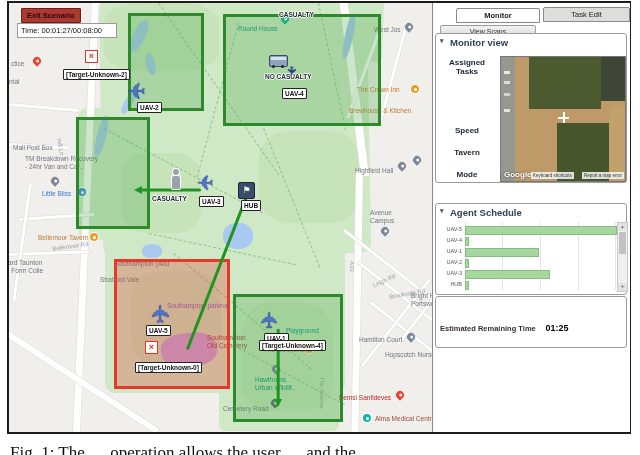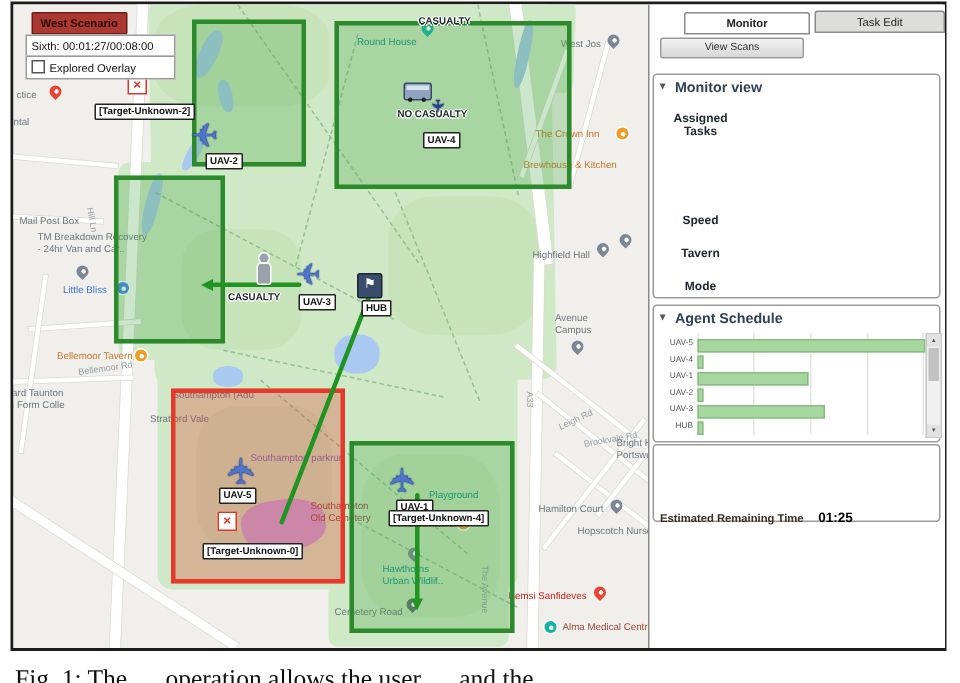--- a/index.html
+++ b/index.html
@@ -88,25 +88,22 @@
   .sumrow .val{position:absolute;left:85px;width:70px;top:2px;text-align:center;font-weight:bold;font-size:9px;color:#000;}
   #caption{position:absolute;left:10px;top:443px;width:626px;font-family:"Liberation Serif",serif;
     font-size:17px;color:#101010;white-space:nowrap;}
 </style>
 </head>
 <body>
 
 <div id="figure">
   <div id="map">
 
-    <div class="ovl" id="exitbtn">West Scenario</div>
-    <div class="ovl ovlbox" style="top:20px;">Sixth: 00:01:27/00:08:00</div>
-    <div class="ovl ovlbox" style="top:34px;">
-      <span class="cb"></span><span>Explored Overlay</span>
-    </div>
+    <div class="ovl" id="exitbtn">Exit Scenario</div>
+    <div class="ovl ovlbox" style="top:20px;">Time: 00:01:27/00:08:00</div>
   <div class="park" style="left: 92px; top: -6px; width: 268px; height: 258px; border-radius: 10px; transform: rotate(-1deg);"></div>
       <div class="park" style="left: 70px; top: 105px; width: 62px; height: 132px; border-radius: 8px; transform: rotate(0deg);"></div>
       <div class="park" style="left: 96px; top: 240px; width: 240px; height: 150px; border-radius: 10px; transform: rotate(0deg);"></div>
       <div class="park" style="left: 210px; top: 380px; width: 120px; height: 48px; border-radius: 6px; transform: rotate(0deg);"></div>
       <div class="park" style="left: 300px; top: -4px; width: 74px; height: 62px; border-radius: 6px; transform: rotate(2deg);"></div>
       <div class="park2" style="left: 95px; top: 0px; width: 115px; height: 68px;"></div>
       <div class="park2" style="left: 250px; top: 128px; width: 100px; height: 92px;"></div>
       <div class="park2" style="left: 112px; top: 150px; width: 80px; height: 80px;"></div>
       <div class="park2" style="left: 232px; top: 300px; width: 92px; height: 108px;"></div>
       <div class="park2" style="left: 122px; top: 268px; width: 90px; height: 96px;"></div>
@@ -243,26 +240,38 @@
       <div class="chip" style="left: 250px; top: 337px;">[Target-Unknown-4]</div>
       <div class="xmark" style="left: 76px; top: 47px;">×</div>
       <div class="chip" style="left: 54px; top: 66px;">[Target-Unknown-2]</div>
     </div>
 
   <div id="sidebar">
     <div class="tab" id="tab-taskedit">Task Edit</div>
     <div class="tab" id="tab-monitor">Monitor</div>
     <div id="btn-viewscans">View Scans</div>
 
-    <div class="panel" style="top:46px;height:148px;">
+    <div class="panel" style="top:30px;height:148px;">
       <div class="phead"><span class="arr">▾</span><span>Monitor view</span></div>
       <div class="flabel" style="left:2px;top:24px;">Assigned Tasks</div>
       <div class="flabel" style="left:2px;top:92px;">Speed</div>
       <div class="flabel" style="left:2px;top:114px;">Tavern</div>
       <div class="flabel" style="left:2px;top:136px;">Mode</div>
+      <div id="satimg">
+        <div class="sat" style="left:0;top:0;width:14px;height:124px;background:#98978f;"></div>
+        <div class="sat" style="left:3px;top:14px;width:6px;height:3px;background:#e8e8e8;box-shadow:0 10px 0 #dcdcdc,0 22px 0 #d2d2d2,0 38px 0 #e2e2e2;"></div>
+        <div class="sat" style="left:28px;top:0;width:72px;height:52px;background:#4c5a30;"></div>
+        <div class="sat" style="left:56px;top:66px;width:70px;height:58px;background:#47552c;"></div>
+        <div class="sat" style="left:100px;top:0;width:26px;height:44px;background:#3f4636;"></div>
+        <div class="sat" style="left:108px;top:48px;width:18px;height:76px;background:#c2a06c;"></div>
+        <div id="satcross"></div>
+        <div id="googletxt">Google</div>
+        <div class="satattr" style="left:30px;">Keyboard shortcuts</div>
+        <div class="satattr" style="right:1px;">Report a map error</div>
+      </div>
     </div>
 
     <div class="panel" style="top:200px;height:90px;">
       <div class="phead"><span class="arr">▾</span><span>Agent Schedule</span></div>
       <div id="schedule" style="position:absolute;left:0;top:18px;width:182px;height:70px;">
           <div class="grid" style="left: 29px; top: 0px; height: 68px;"></div>
           <div class="grid" style="left: 66px; top: 0px; height: 68px;"></div>
           <div class="grid" style="left: 104px; top: 0px; height: 68px;"></div>
           <div class="grid" style="left: 142px; top: 0px; height: 68px;"></div>
           <div class="grid" style="left: 179px; top: 0px; height: 68px;"></div>
@@ -292,21 +301,21 @@
           </div>
         </div>
       <div class="sbtrack" style="left:181px;top:18px;height:68px;">
         <div class="sbbtn" style="top:0;">▲</div>
         <div class="sbthumb"></div>
         <div class="sbbtn" style="bottom:0;">▼</div>
       </div>
     </div>
 
     <div class="panel" style="top:293px;height:50px;">
-      <div class="sumrow" style="top:41px;">
+      <div class="sumrow" style="top:24px;">
         <span class="lab">Estimated Remaining Time</span>
         <span class="val">01:25</span>
       </div>
     </div>
   </div>
 </div>
 
 <div id="caption">Fig. 1: The … operation allows the user … and the …</div>
 
 </body></html>

